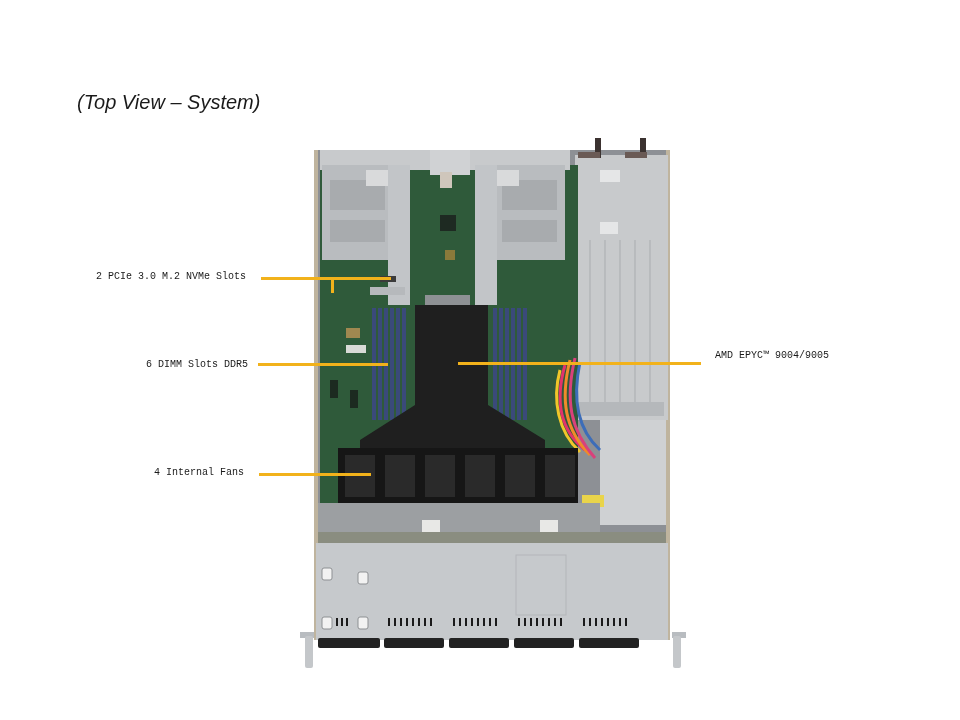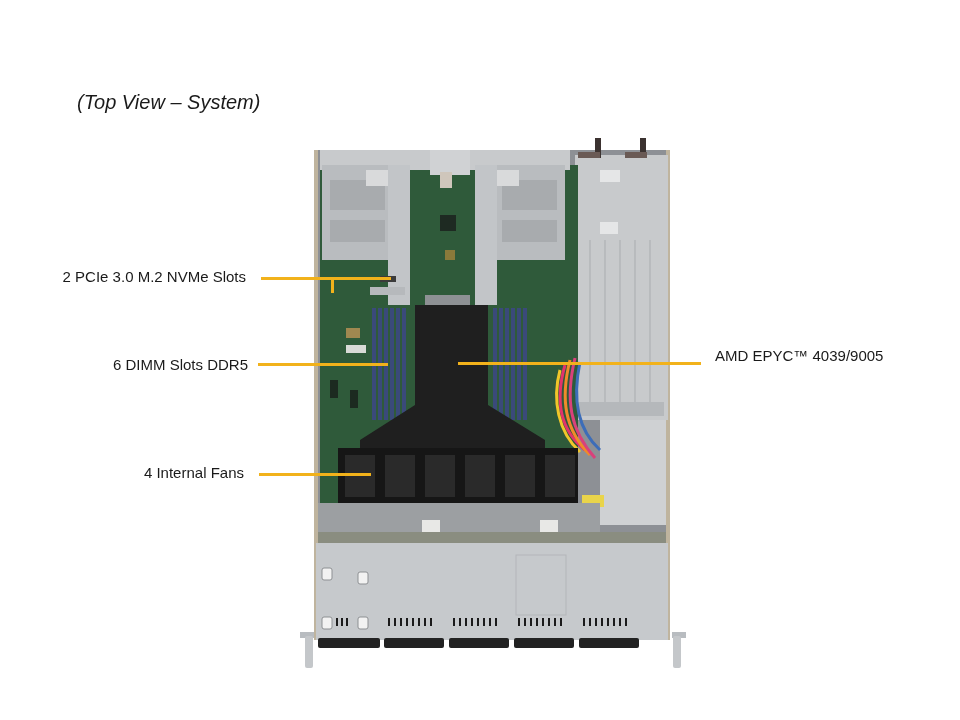--- a/index.html
+++ b/index.html
@@ -1,18 +1,18 @@
 <!DOCTYPE html>
 <html><head>
 <meta charset="utf-8">
 <style>
   html, body { margin:0; padding:0; background:#ffffff; }
   body { width:960px; height:720px; position:relative; overflow:hidden; font-family:"Liberation Sans", sans-serif; color:#1a1a1a; }
   .title { position:absolute; left:77px; top:75px; font-size:20px; font-style:italic;margin-top:16px; }
-  .label { position:absolute; font-size:15px; line-height:20px; white-space:nowrap; }
+  .label { position:absolute; font-size:10px; line-height:20px; white-space:nowrap;font-family:Liberation Mono, monospace; }
   .label.right { text-align:right; }
   .leader { position:absolute; background:#f2b21b; height:3px; }
   .leader-v { position:absolute; background:#f2b21b; width:3px; }
   .server { position:absolute; left:0; top:0; width:960px; height:720px; }
 </style>
 </head>
 <body>
 
 <div class="title">(Top View – System)</div>
 
@@ -180,14 +180,14 @@
 <div class="leader" style="left:261px; top:277px; width:130px;"></div>
 <div class="leader-v" style="left:331px; top:277px; height:16px;"></div>
 <div class="leader" style="left:258px; top:363px; width:130px;"></div>
 <div class="leader" style="left:259px; top:473px; width:112px;"></div>
 <div class="leader" style="left:458px; top:362px; width:243px;"></div>
 
 <div class="label right" style="right:714px; top:267px;">2 PCIe 3.0 M.2 NVMe Slots</div>
 <div class="label right" style="right:712px; top:355px;">6 DIMM Slots DDR5</div>
 <div class="label right" style="right:716px; top:463px;">4 Internal Fans</div>
 <div class="label" style="left:715px; top:346px;">
-  <div>AMD EPYC™ 4039/9005</div>
+  <div>AMD EPYC™ 9004/9005</div>
 </div>
 
 </body></html>

